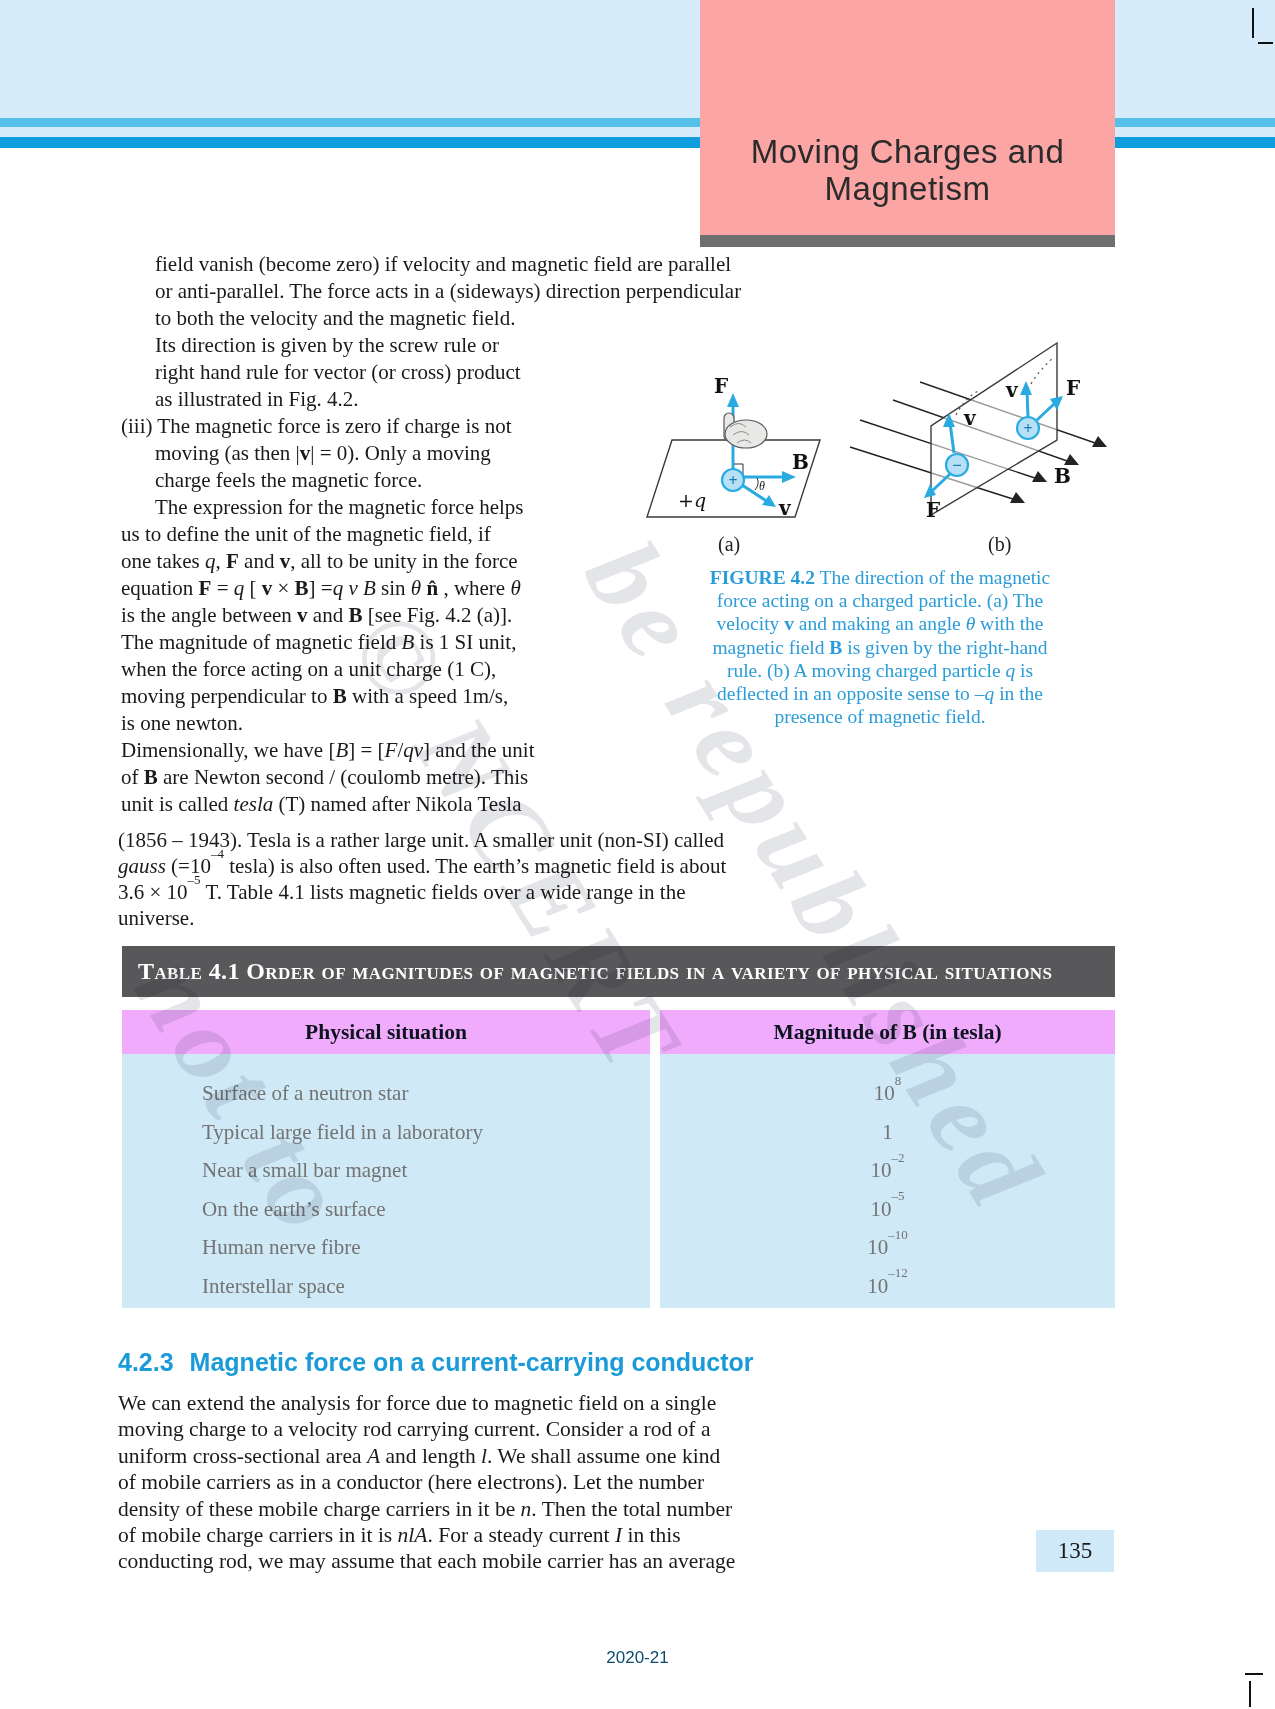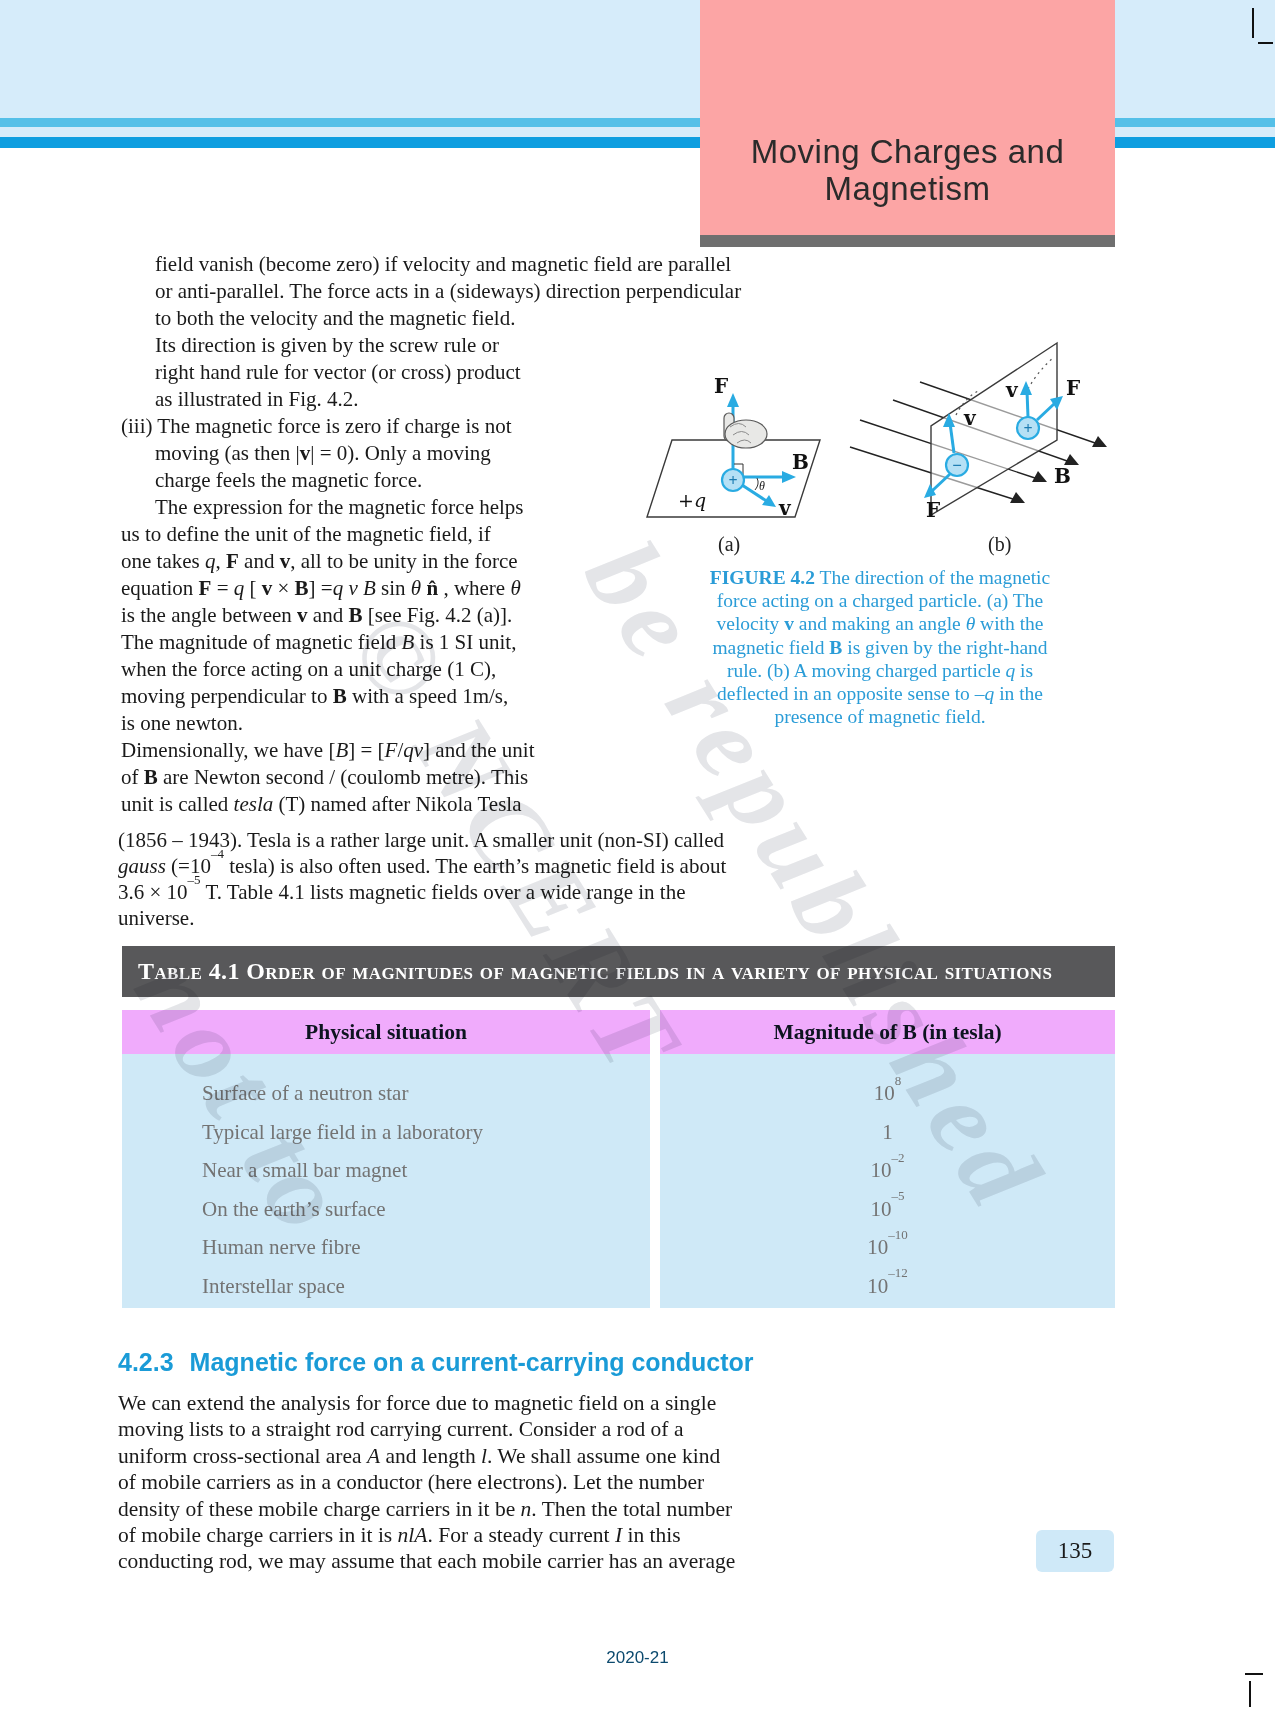--- a/index.html
+++ b/index.html
@@ -61,21 +61,21 @@
   .tbl-body.c2 .trow { text-align:center; }
   .tbl-body .trow:first-child { margin-top:20px; }
 
   
   #section-heading { position:absolute; left:118px; top:1348px; font-family:"Liberation Sans", sans-serif;
       font-weight:bold; font-size:25px; color:#1a9bd7; white-space:nowrap; }
   #section-heading .num { margin-right:16px; }
 
   
   #pagenum-box { position:absolute; left:1036px; top:1530px; width:78px; height:42px; background:#cfe9f8;
-      text-align:center; line-height:42px; font-size:23px; color:#1a1a1a;border-radius:6px; }
+      text-align:center; line-height:42px; font-size:23px; color:#1a1a1a; }
   #footer-year { position:absolute; left:0; top:1648px; width:1275px; text-align:center;
       font-family:"Liberation Sans", sans-serif; font-size:17px; color:#0c4a6e; }
 
   
   .wm { position:absolute; font-family:"Liberation Serif", serif; font-style:italic; font-weight:bold;
       color:#c9cbd1; opacity:0.5; mix-blend-mode:multiply; transform-origin:left top; transform:rotate(58deg);
       letter-spacing:8px; pointer-events:none; white-space:nowrap; z-index:6; }
   #wm1 { left:430px; top:590px; font-size:108px; }
   #wm2 { left:215px; top:935px; font-size:108px; }
   #wm3 { left:665px; top:520px; font-size:108px; }
@@ -237,21 +237,21 @@
     <div class="trow">10<sup>–10</sup></div>
     <div class="trow">10<sup>–12</sup></div>
   </div>
 
   <div id="section-heading">
     <span class="num">4.2.3</span><span>Magnetic force on a current-carrying conductor</span>
   </div>
 
   <div id="para2-col" class="txtcol">
     <div class="bl">We can extend the analysis for force due to magnetic field on a single</div>
-    <div class="bl">moving lists to a straight rod carrying current. Consider a rod of a</div>
+    <div class="bl">moving charge to a velocity rod carrying current. Consider a rod of a</div>
     <div class="bl">uniform cross-sectional area <i>A</i> and length <i>l</i>. We shall assume one kind</div>
     <div class="bl">of mobile carriers as in a conductor (here electrons). Let the number</div>
     <div class="bl">density of these mobile charge carriers in it be <i>n</i>. Then the total number</div>
     <div class="bl">of mobile charge carriers in it is <i>nlA</i>. For a steady current <i>I</i> in this</div>
     <div class="bl">conducting rod, we may assume that each mobile carrier has an average</div>
   </div>
 
   <div id="pagenum-box">
     <span>135</span>
   </div>

